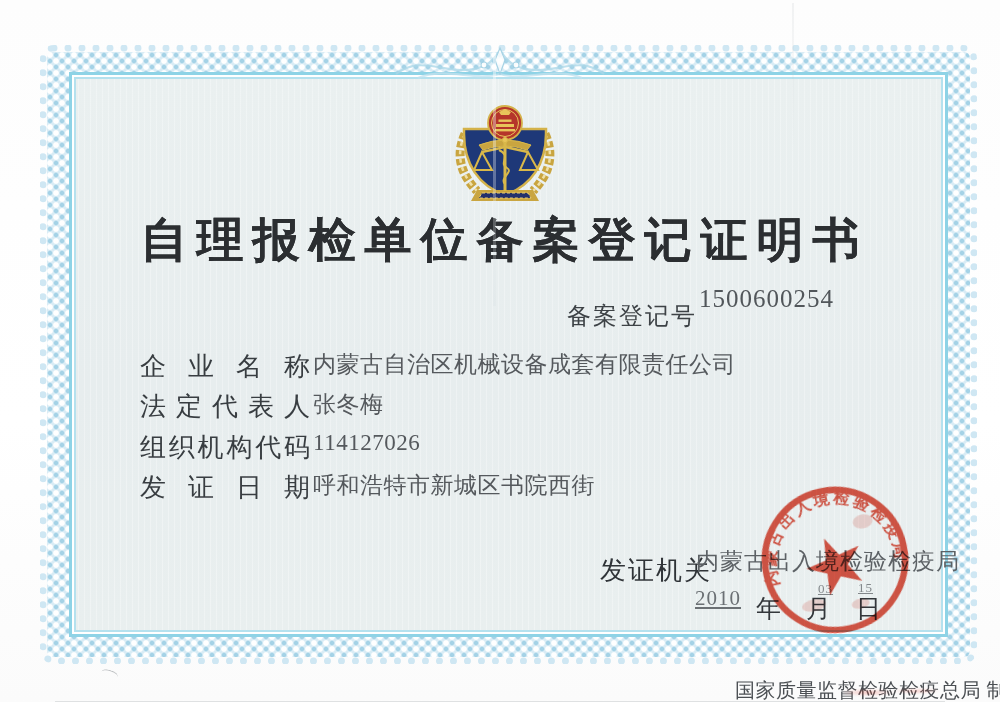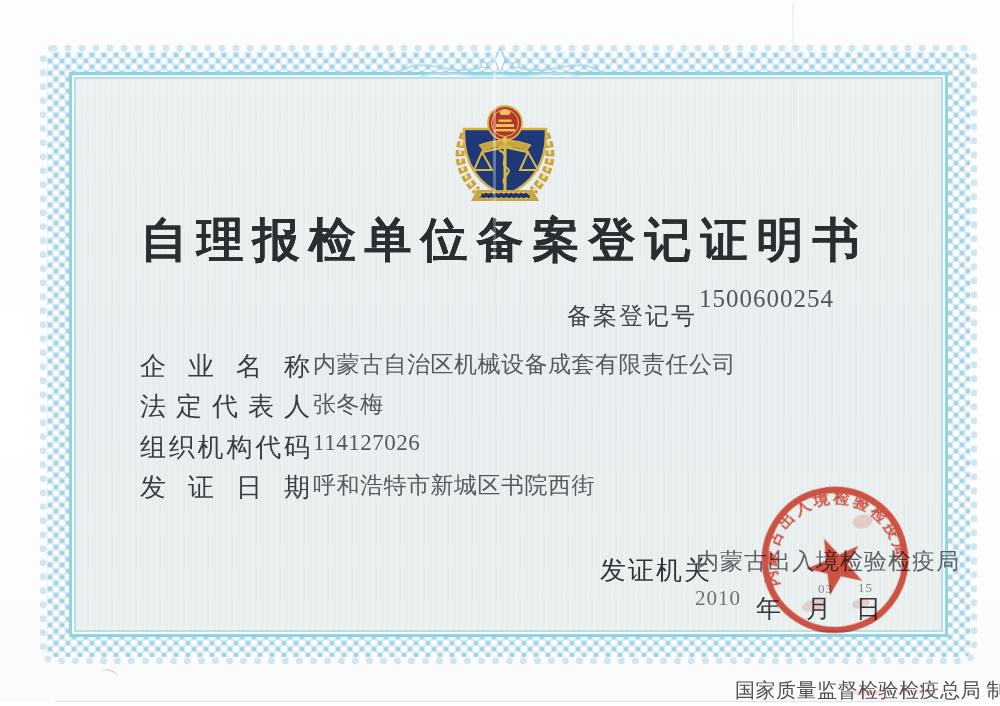--- a/index.html
+++ b/index.html
@@ -47,21 +47,21 @@
   .reg-label{position:absolute;left:567px;top:300px;font-size:24px;letter-spacing:2px;color:#3d4246;}
   .reg-num{position:absolute;left:699px;top:285px;font-size:25px;letter-spacing:1px;color:#51565a;}
   .field-row{position:absolute;left:0;width:100%;height:0;}
   .flabel{
     position:absolute;left:140px;top:12px;width:170px;display:inline-block;
     font-size:26px;color:#383d41;text-align:justify;text-align-last:justify;
   }
   .fvalue{position:absolute;left:313px;top:-4px;font-size:23px;color:#55595d;letter-spacing:.5px;margin-top:16px;}
   .ilabel{position:absolute;font-size:26px;letter-spacing:2px;color:#303438;}
   .ivalue{position:absolute;font-size:23px;color:#5c6165;letter-spacing:1px;}
-  .dnum{position:absolute;font-size:21px;color:#6b7074;letter-spacing:1px;}
+  .dnum{position:absolute;font-size:21px;color:#6b7074;letter-spacing:1px;text-decoration:underline;}
   .dnum.small{font-size:13px;color:#82878a;margin-left:28px;}
   .dunit{position:absolute;font-size:25px;color:#33373b;}
   .footer-note{position:absolute;left:735px;top:653px;font-size:20px;letter-spacing:.5px;color:#4b4f53;margin-top:24px;}
   
   .seal{
     position:absolute;left:755px;top:480px;width:160px;height:160px;
     transform:rotate(-12deg);mix-blend-mode:multiply;opacity:.92;
     filter:blur(.4px);
   }
   .smudge{

